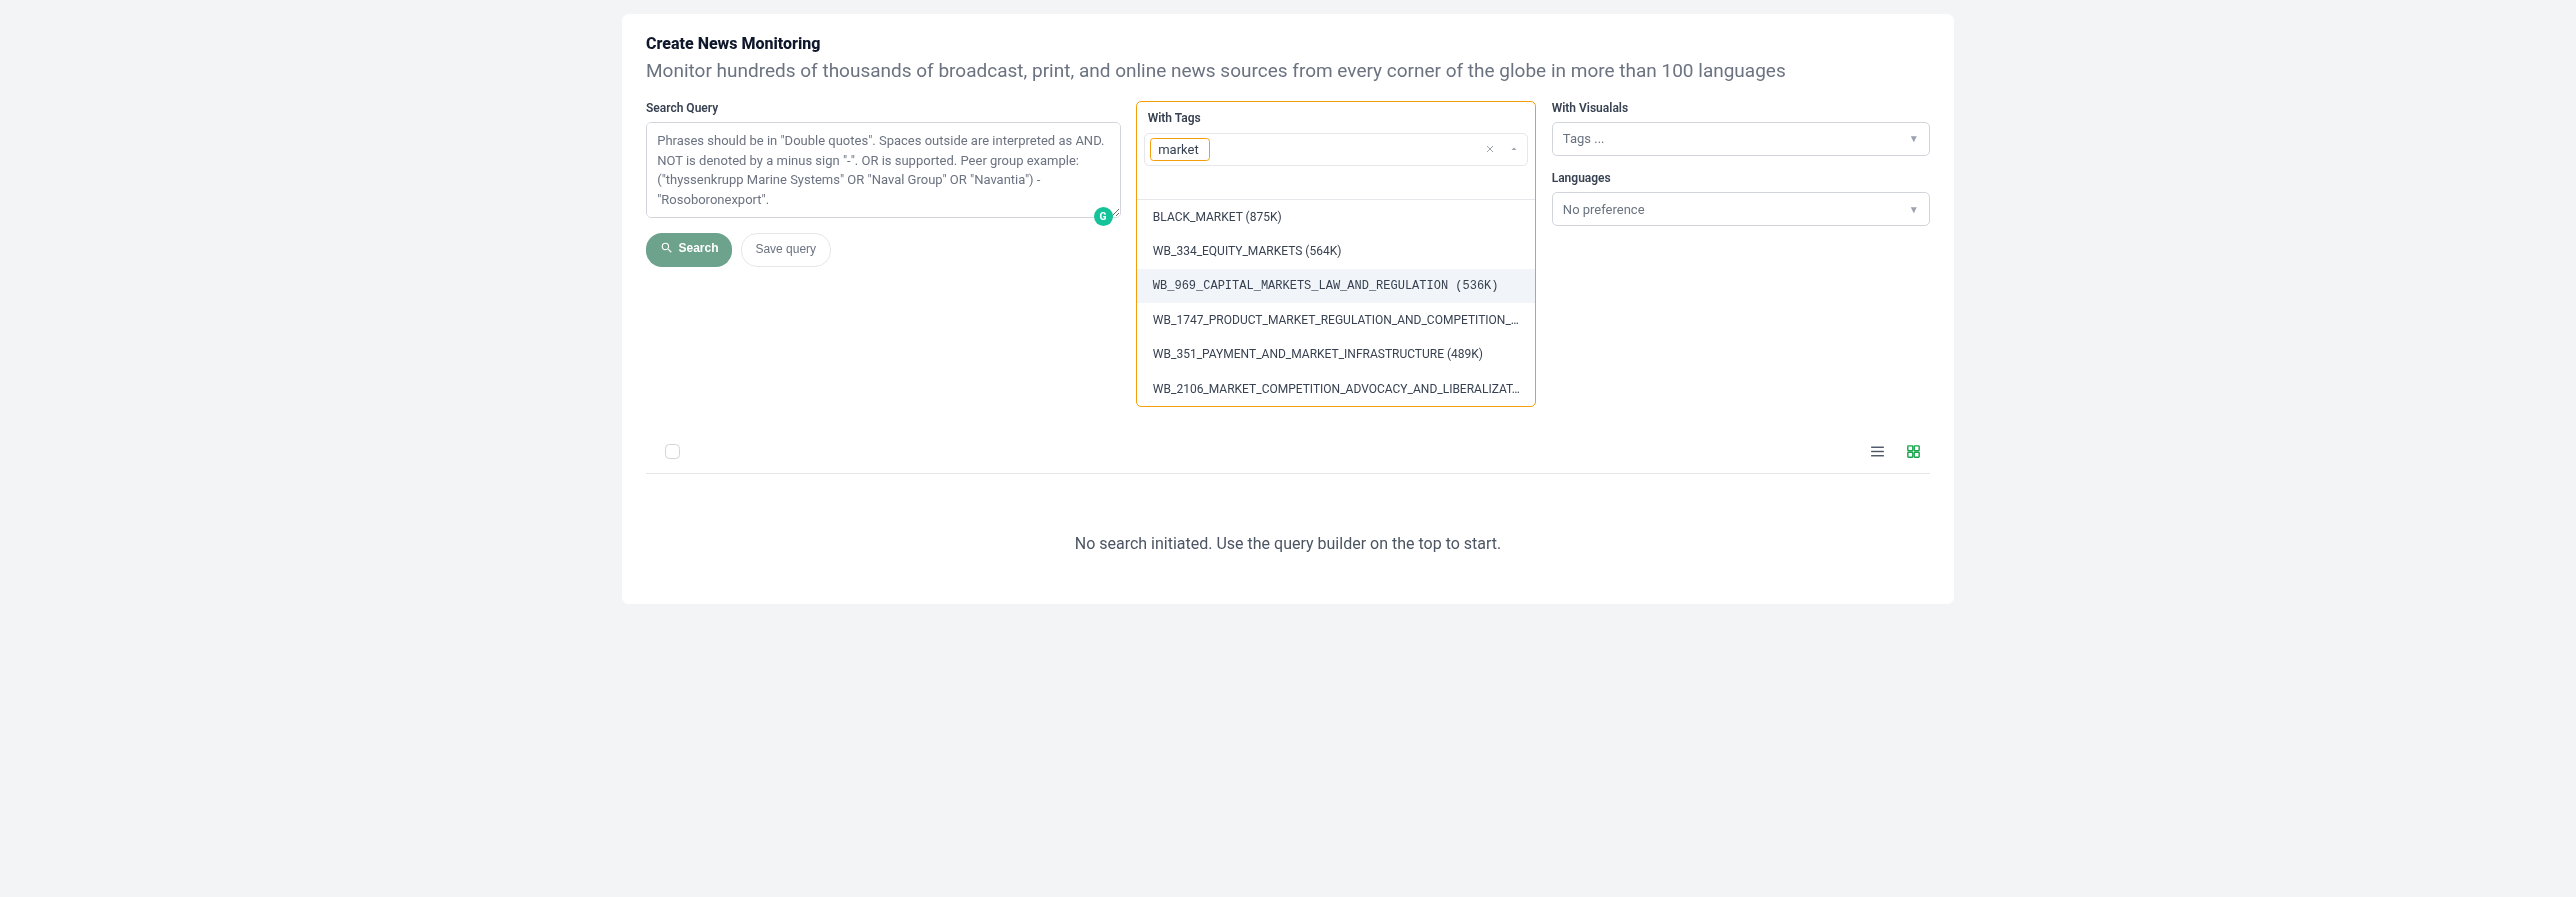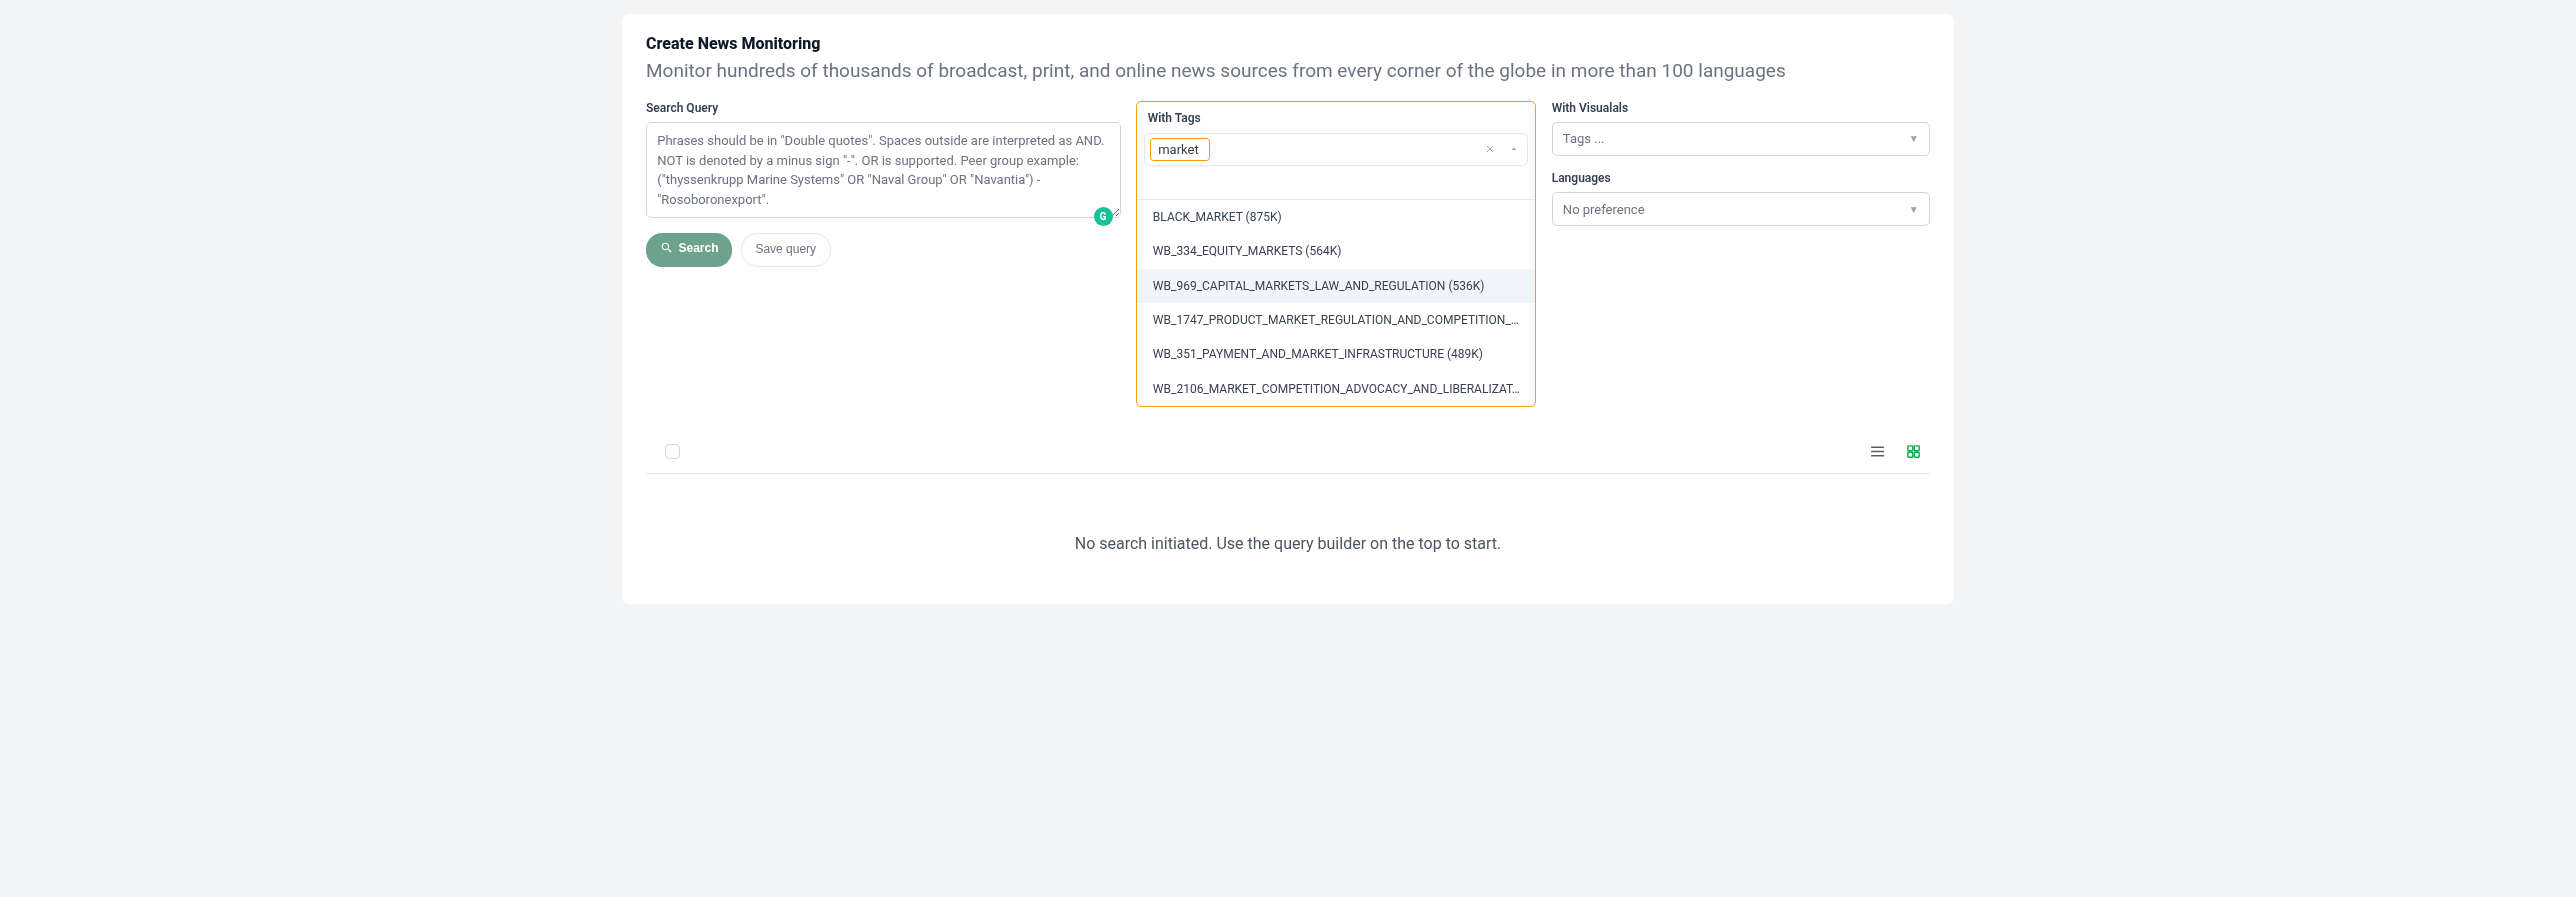--- a/index.html
+++ b/index.html
@@ -137,21 +137,21 @@
   }
   .opt {
     padding: 10.2px 15.4px;
     font-size: 12px;
     color: #374151;
     white-space: nowrap;
     overflow: hidden;
     text-overflow: ellipsis;
     cursor: pointer;
   }
-  .opt.highlight { background: #f1f5f9; }
+  .opt.highlight { background: #f1f5f9; font-family: Liberation Mono, monospace; }
 
   
   .select {
     border: 0.9px solid #d1d5db;
     border-radius: 5.1px;
     padding: 8.5px 10.2px;
     font-size: 13px;
     color: #6b7280;
     display: flex;
     align-items: center;

